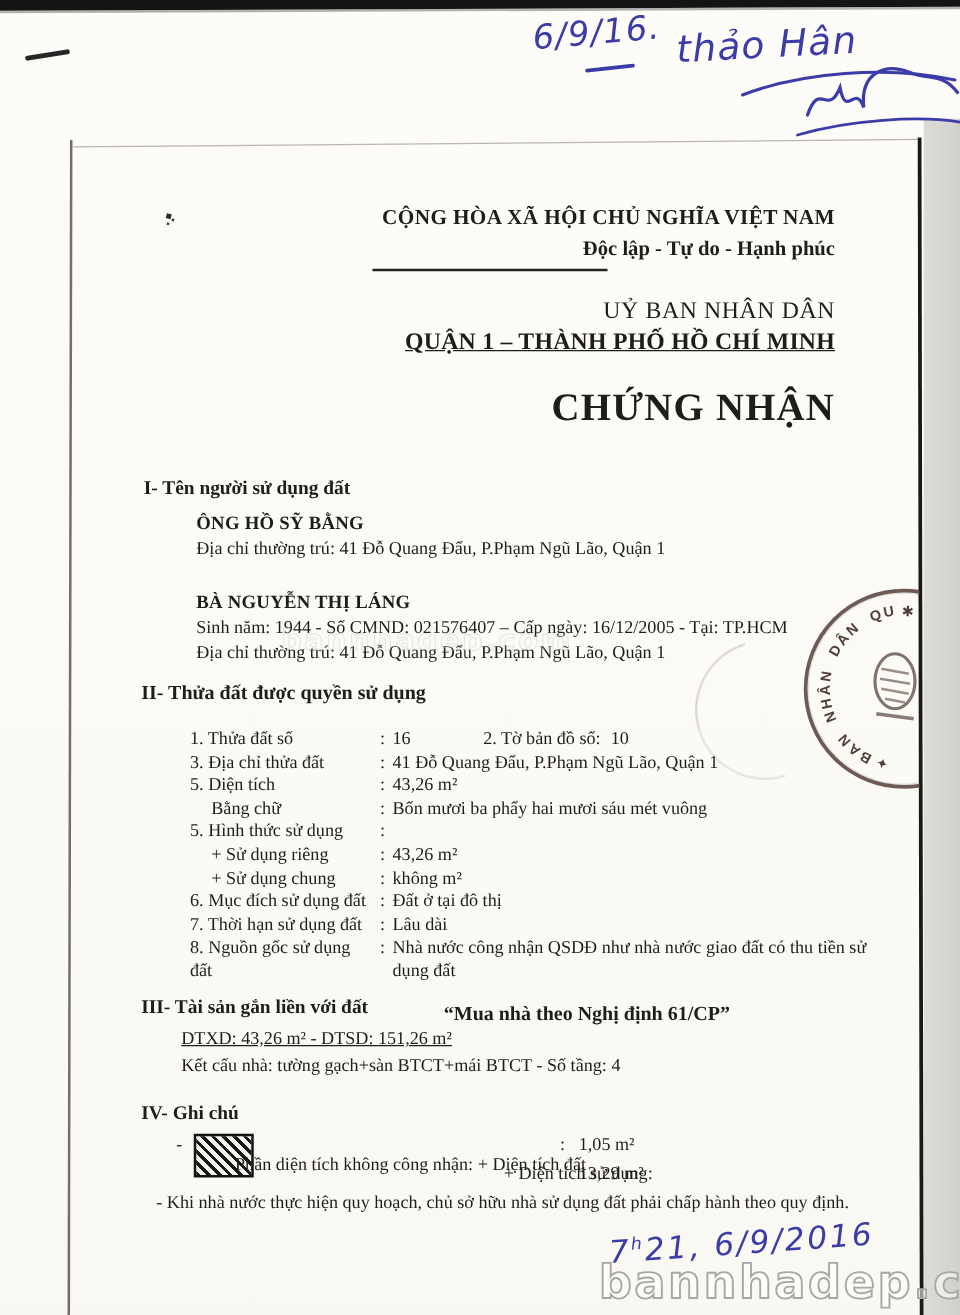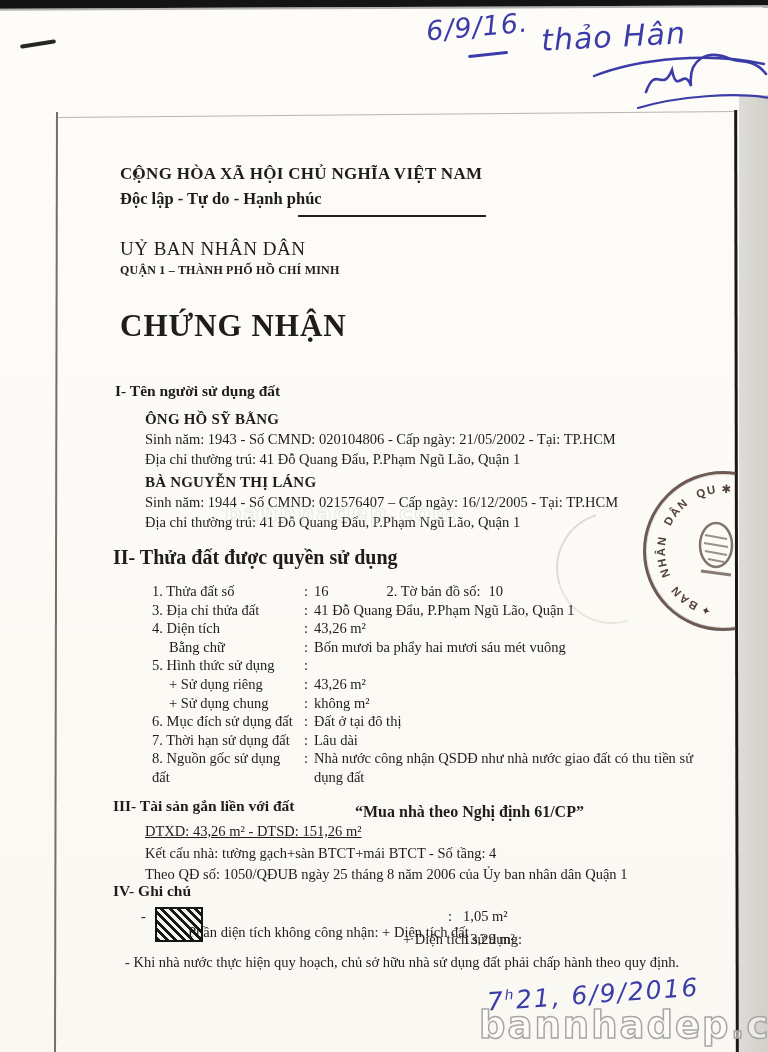--- a/index.html
+++ b/index.html
@@ -37,30 +37,30 @@
   .hw-bottom { position:absolute; left:487px; top:980px; font-size:25px; transform:rotate(-4deg); letter-spacing:2px; }
   .hw-bottom sup { font-size:.55em; vertical-align:super; }
 
   
   .wm { font-family:"DejaVu Sans",sans-serif; font-weight:bold; color:rgba(255,255,255,.55);
         -webkit-text-stroke:1.5px #a9a7a2; letter-spacing:2px; }
   .wm-bottom { position:absolute; left:479px; top:1004px; font-size:37px; }
   .wm-mid { position:absolute; left:225px; top:500px; font-size:23px; opacity:.28; -webkit-text-stroke:1px #b9b7b2; }
 
   
-  .center-col { position:absolute; left:120px; width:560px; text-align:left; }
+  .center-col { position:absolute; left:108px; width:560px; text-align:right; }
   .republic { top:164px; font-size:17px; font-weight:bold; letter-spacing:.3px; }
   .motto    { top:189px; font-size:16.5px; font-weight:bold; }
   .motto-line { position:absolute; left:298px; top:215px; width:188px; height:2px; background:#242220; }
   .committee { top:238px; font-size:19px; font-weight:normal; letter-spacing:.5px; }
-  .locality  { top:263px; font-size:12px; font-weight:bold; letter-spacing:.2px; }
+  .locality  { top:263px; font-size:19px; font-weight:bold; letter-spacing:.2px;text-decoration:underline; }
   .doc-title { top:308px; font-size:31px; font-weight:bold; letter-spacing:1px; }
 
   .sec-head { position:absolute; font-size:15.5px; font-weight:bold; }
-  .body-txt { font-size:14.5px; line-height:20px; }
+  .body-txt { font-size:14.5px; line-height:20px;margin-left:12px; }
 
   .person { position:absolute; left:145px; width:520px; }
   .person .p-name { font-weight:bold; font-size:15px; line-height:20px; letter-spacing:.2px; }
 
   .sec2-grid { position:absolute; left:152px; top:582px; width:560px; display:grid;
                grid-template-columns:146px 16px 396px; font-size:14.5px; line-height:18.6px; }
   .sec2-grid .lab.indent { padding-left:17px; }
   .sec2-grid .col { text-align:center; }
   .row1-extra { margin-left:58px; }
 
@@ -112,42 +112,41 @@
   <div class="center-col motto">Độc lập - Tự do - Hạnh phúc</div>
   <div class="motto-line"></div>
   <div class="center-col committee">UỶ BAN NHÂN DÂN</div>
   <div class="center-col locality">QUẬN 1 – THÀNH PHỐ HỒ CHÍ MINH</div>
   <div class="center-col doc-title">CHỨNG NHẬN</div>
 
   <div class="sec-head" style="left:115px; top:382px;">I- Tên người sử dụng đất</div>
 
   <div class="person body-txt" style="top:409px;">
     <div class="p-name">ÔNG HỒ SỸ BẰNG</div>
-    <div>Sinh năm: 1943 - Số CMND: 020104806 - Cấp ngày: 21/05/2002 - Tại: TP.HCM</div>
     <div>Địa chỉ thường trú: 41 Đỗ Quang Đẩu, P.Phạm Ngũ Lão, Quận 1</div>
   </div>
   <div class="person body-txt" style="top:472px;">
     <div class="p-name">BÀ NGUYỄN THỊ LÁNG</div>
     <div>Sinh năm: 1944 - Số CMND: 021576407 – Cấp ngày: 16/12/2005 - Tại: TP.HCM</div>
     <div>Địa chỉ thường trú: 41 Đỗ Quang Đẩu, P.Phạm Ngũ Lão, Quận 1</div>
   </div>
   <div class="wm wm-mid">bannhadep.com</div>
 
-  <div class="sec-head" style="left:113px; top:546px; font-size:20px;">II- Thửa đất được quyền sử dụng</div>
+  <div class="sec-head" style="left:113px; top:546px; font-size:16px;">II- Thửa đất được quyền sử dụng</div>
 
   <div class="sec2-grid">
     <div class="lab">1. Thửa đất số</div>
     <div class="col">:</div>
     <div class="val"><span>16</span><span class="row1-extra">2. Tờ bản đồ số:</span><span class="ex-val row1-extra" style="margin-left:8px;">10</span></div>
 
     <div class="lab">3. Địa chỉ thửa đất</div>
     <div class="col">:</div>
     <div class="val">41 Đỗ Quang Đẩu, P.Phạm Ngũ Lão, Quận 1</div>
 
-    <div class="lab">4. Diện tích</div>
+    <div class="lab">5. Diện tích</div>
     <div class="col">:</div>
     <div class="val">43,26 m²</div>
 
     <div class="lab indent">Bằng chữ</div>
     <div class="col">:</div>
     <div class="val">Bốn mươi ba phẩy hai mươi sáu mét vuông</div>
 
     <div class="lab">5. Hình thức sử dụng</div>
     <div class="col">:</div>
     <div class="val"></div>
@@ -170,21 +169,20 @@
 
     <div class="lab">8. Nguồn gốc sử dụng đất</div>
     <div class="col">:</div>
     <div class="val">Nhà nước công nhận QSDĐ như nhà nước giao đất có thu tiền sử dụng đất</div>
   </div>
 
   <div class="sec-head" style="left:113px; top:797px;">III- Tài sản gắn liền với đất</div>
   <div class="sec3-note">“Mua nhà theo Nghị định 61/CP”</div>
   <div class="sec3-line" style="top:823px;text-decoration:underline;">DTXD:  43,26 m²  -  DTSD:  151,26 m²</div>
   <div class="sec3-line" style="top:845px;">Kết cấu nhà: tường gạch+sàn BTCT+mái BTCT  -  Số tầng: 4</div>
-  <div class="sec3-line" style="top:866px;">Theo QĐ số: 1050/QĐUB ngày 25 tháng 8 năm 2006  của Ủy ban nhân dân Quận 1</div>
 
   <div class="sec-head" style="left:113px; top:882px;text-align:center;">IV- Ghi chú</div>
   <div class="sec4-dash">-</div>
   <div class="hatch-box"></div>
   <div class="s4" style="left:188px; top:908px;margin-top:16px;">Phần diện tích không công nhận: + Diện tích đất</div>
   <div class="s4" style="left:448px; top:908px;">:</div>
   <div class="s4" style="left:463px; top:908px;">1,05 m²</div>
   <div class="s4" style="left:355px; top:931px;margin-left:48px;">+ Diện tích sử dụng:</div>
   <div class="s4" style="left:463px; top:931px;">13,29 m²</div>
   <div class="s4" style="left:125px; top:954px; width:600px;">- Khi nhà nước thực hiện quy hoạch, chủ sở hữu nhà sử dụng đất phải chấp hành theo quy định.</div>

